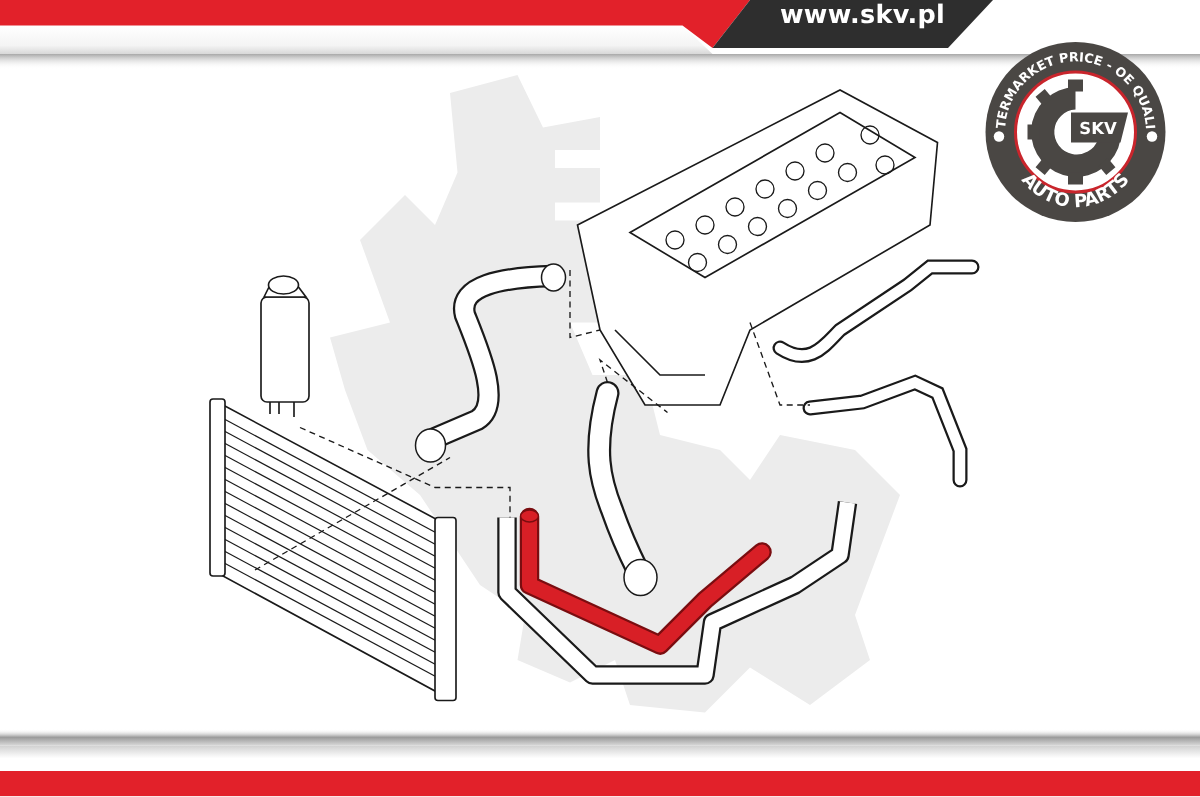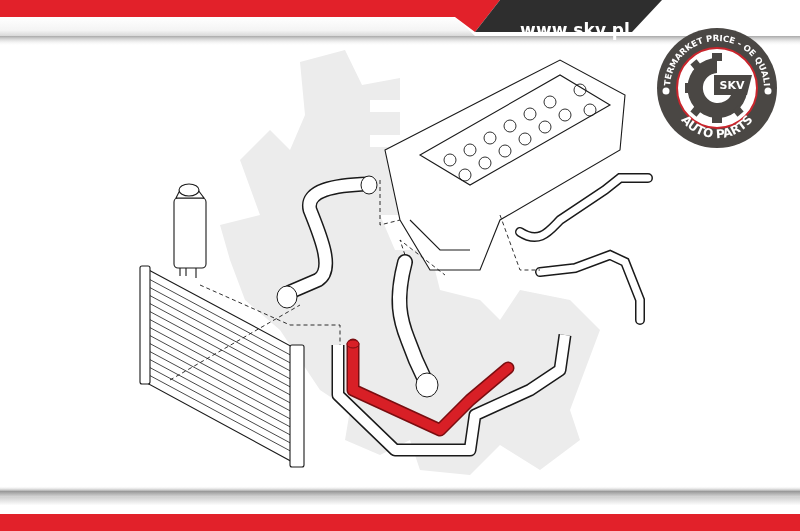--- a/index.html
+++ b/index.html
@@ -1,19 +1,19 @@
 <!DOCTYPE html>
 <html><head>
 <meta charset="utf-8">
 <style>
   html, body { margin: 0; padding: 0; }
   body { width: 800px; height: 531px; overflow: hidden; background: #ffffff; position: relative; font-family: "Liberation Sans", sans-serif; }
   .banner-top { position: absolute; left: 0; top: 0; width: 800px; height: 48px; }
   .banner-bottom { position: absolute; left: 0; top: 486px; width: 800px; height: 45px; }
-  .url { position: absolute; left: 520px; top: 20px; color: #ffffff; font-weight: bold; font-size: 17px; letter-spacing: 0.2px; font-family: "DejaVu Sans", sans-serif; }
+  .url { position: absolute; left: 520px; top: 0; color: #ffffff; font-weight: bold; font-size: 17px; letter-spacing: 0.2px; font-family: "DejaVu Sans", sans-serif; }
   .badge { position: absolute; left: 652px; top: 23px; width: 130px; height: 130px; }
   .diagram { position: absolute; left: 0; top: 40px; width: 800px; height: 450px; }
 </style>
 </head>
 <body>
 
 <svg class="banner-top" viewBox="0 0 800 48" preserveAspectRatio="none">
   <defs>
     <linearGradient id="shadowTop" x1="0" y1="0" x2="0" y2="1">
       <stop offset="0" stop-color="#a8a8a8"></stop>

